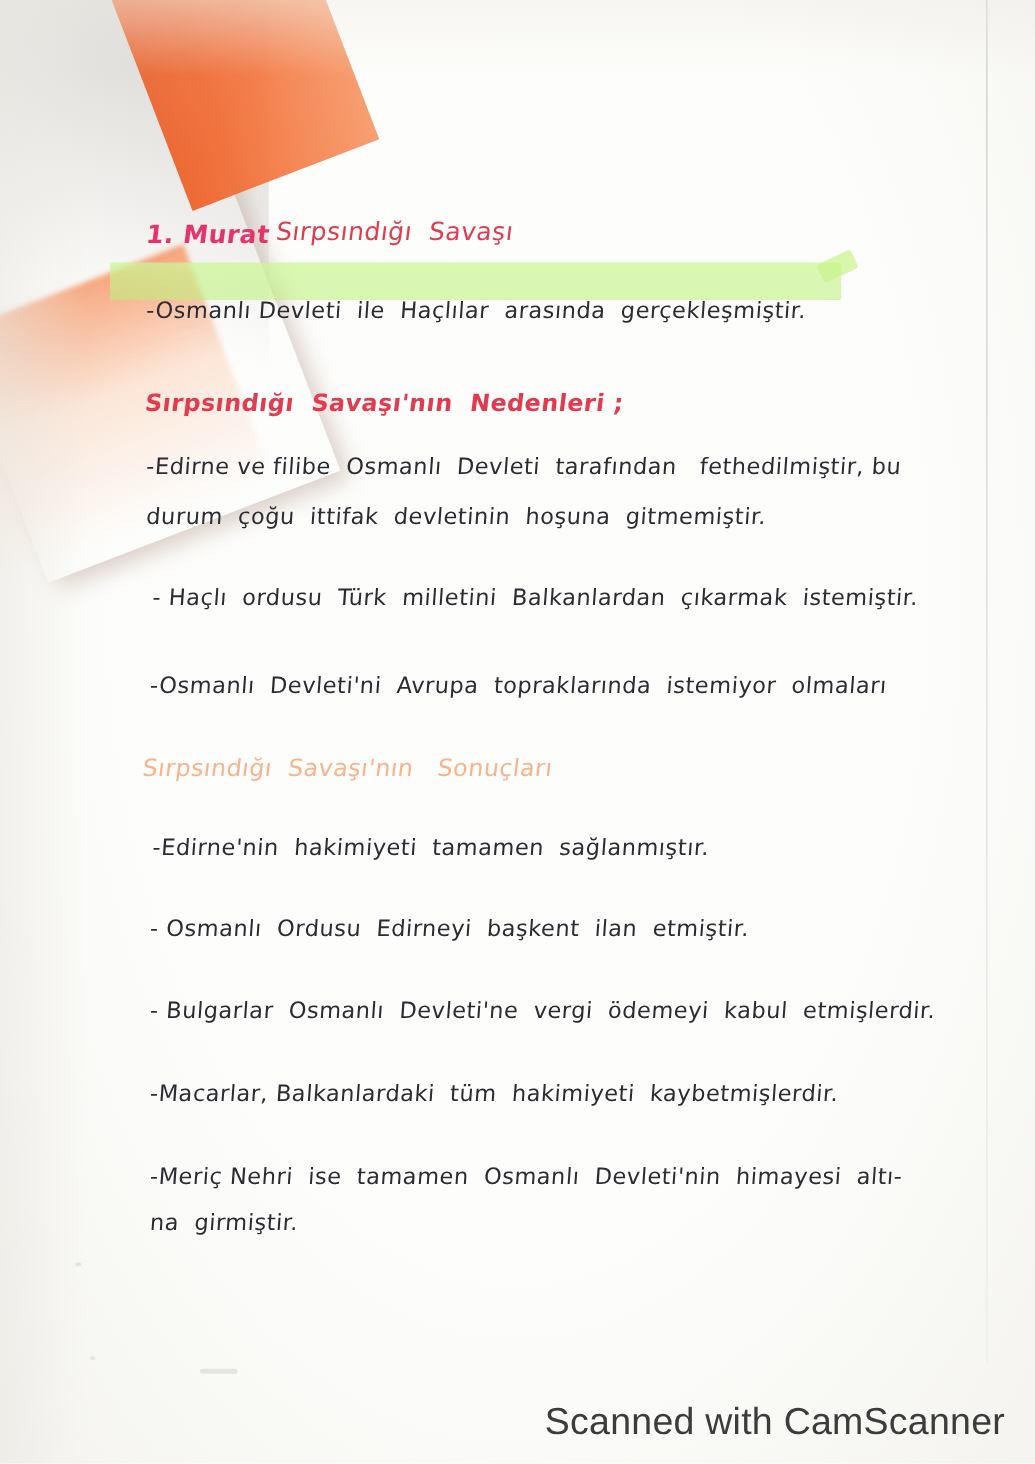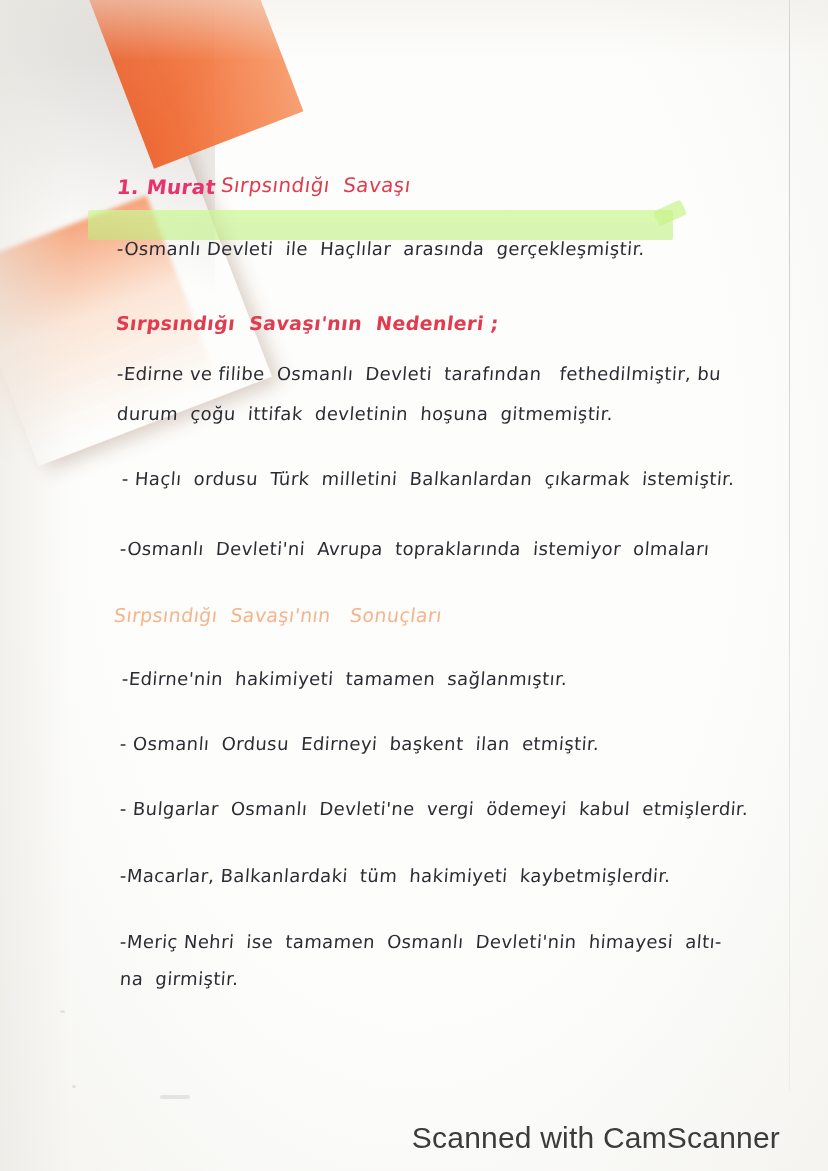--- a/index.html
+++ b/index.html
@@ -137,21 +137,21 @@
     border-radius: 3px;
   }
 
   
   #camscanner-footer {
     position: absolute;
     left: 0;
     bottom: 16px;
     width: 828px;
     text-align: right;
-    padding-right: 48px;
+    padding-right: 24px;
     box-sizing: border-box;
     font-family: "Liberation Sans", sans-serif;
     font-size: 30px;
     color: #3c3c3c;
     letter-spacing: 0.2px;
   }
 
   
   .speckle {
     position: absolute;

